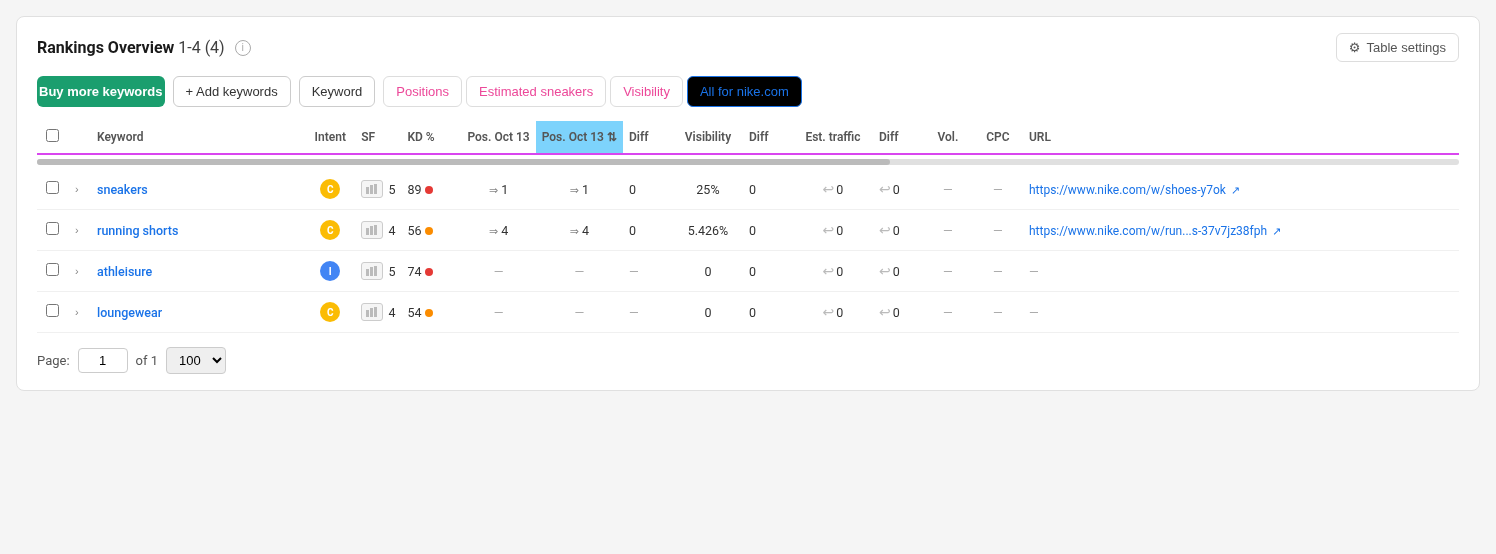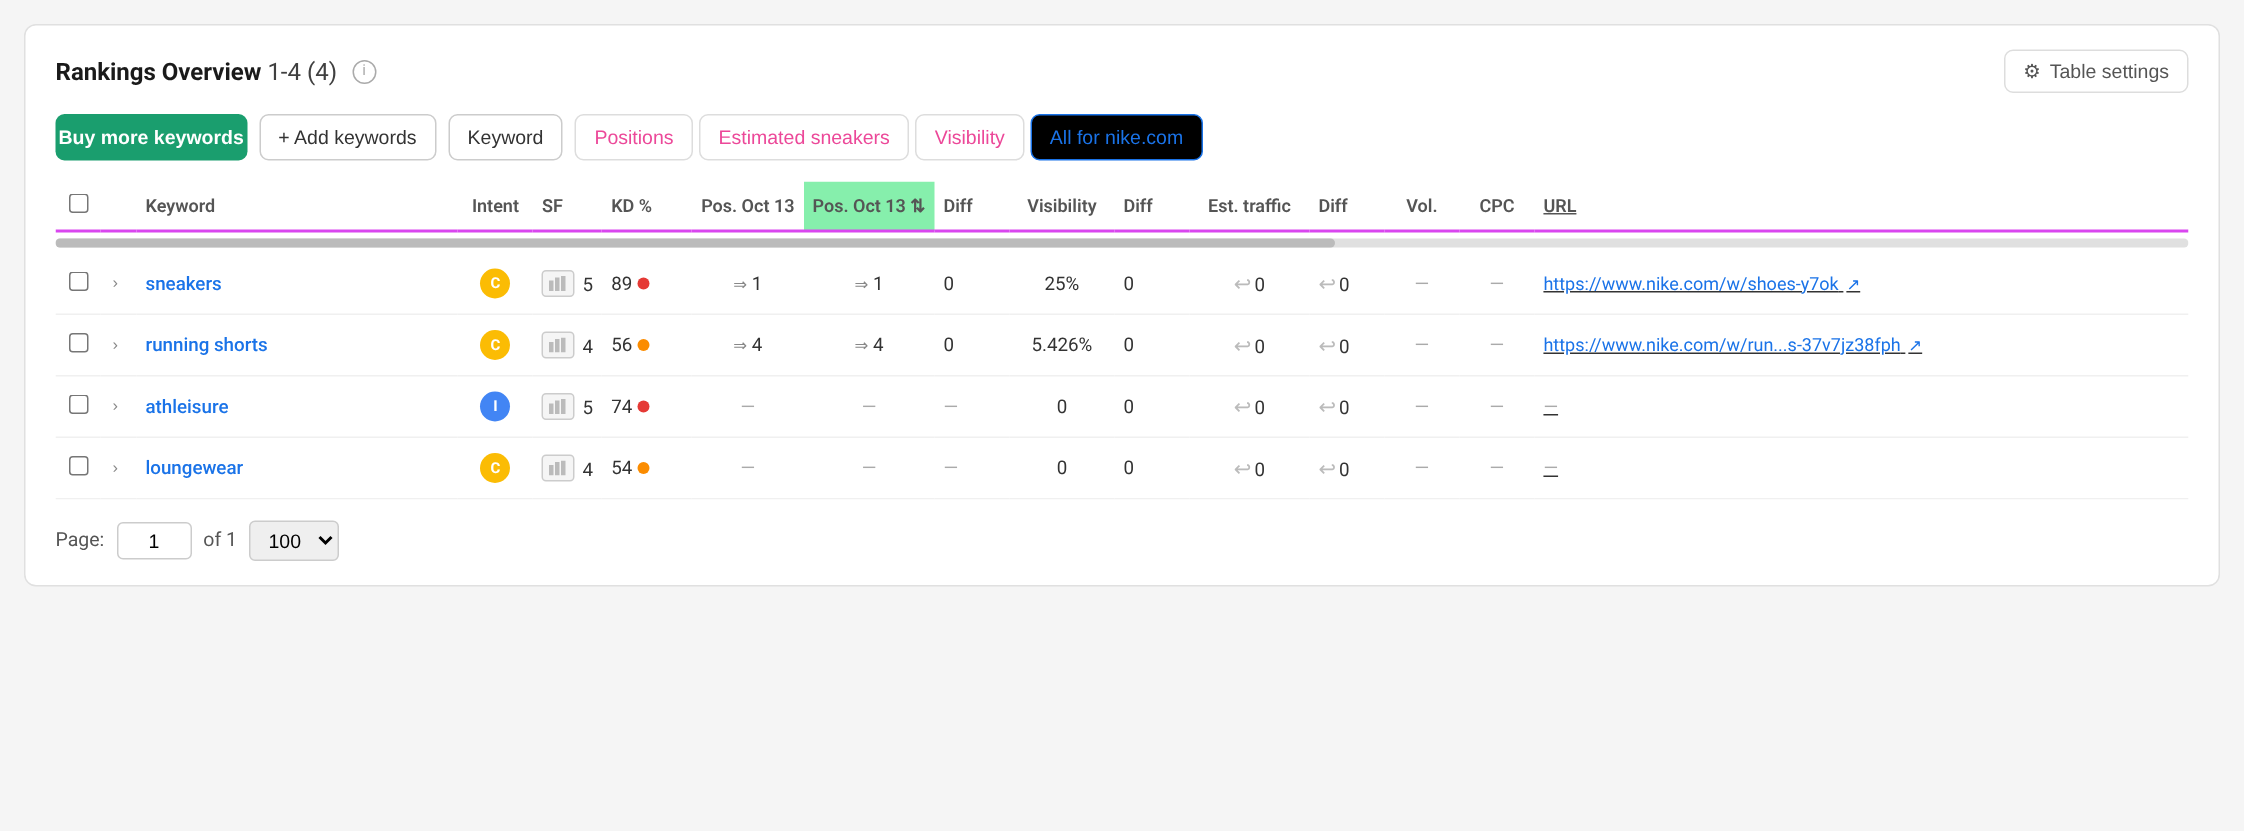--- a/index.html
+++ b/index.html
@@ -26,39 +26,39 @@
     .col-keyword { min-width: 130px; }
     .col-intent { width: 50px; text-align: center; }
     .col-sf { width: 40px; }
     .col-kd { width: 60px; text-align: left; }
     .col-pos { width: 70px; text-align: center; }
     .col-diff { width: 50px; text-align: left; }
     .col-vis { width: 70px; text-align: center; }
     .col-est { width: 80px; text-align: center; }
     .col-vol { width: 50px; text-align: center; }
     .col-cpc { width: 50px; text-align: center; }
-    .col-url { min-width: 200px; text-decoration: underline; }
+    .col-url { min-width: 200px; }
     .keyword-link { color: #1a73e8; text-decoration: none; font-weight: 500; }
     .badge-c { display: inline-flex; align-items: center; justify-content: center; width: 20px; height: 20px; border-radius: 50%; background: #fbbc04; color: #fff; font-size: 10px; font-weight: 700; }
     .badge-i { display: inline-flex; align-items: center; justify-content: center; width: 20px; height: 20px; border-radius: 50%; background: #4285f4; color: #fff; font-size: 10px; font-weight: 700; }
     .sf-icon { display: inline-flex; align-items: center; justify-content: center; width: 22px; height: 18px; border: 1px solid #ccc; border-radius: 3px; background: #f5f5f5; cursor: pointer; }
     .kd-dot-red { display: inline-block; width: 8px; height: 8px; border-radius: 50%; background: #e53935; margin-left: 3px; }
     .kd-dot-orange { display: inline-block; width: 8px; height: 8px; border-radius: 50%; background: #fb8c00; margin-left: 3px; }
     .link-icon { display: inline-flex; align-items: center; color: #888; font-size: 11px; }
     .expand-btn { background: none; border: none; cursor: pointer; color: #888; font-size: 11px; padding: 2px; }
     .undo-icon { color: #bbb; font-size: 14px; }
     .url-link { color: #1a73e8; text-decoration: none; font-size: 12px; }
     .ext-icon { font-size: 11px; margin-left: 2px; color: #1a73e8; }
     .dash { color: #aaa; }
     .pagination { display: flex; align-items: center; gap: 8px; margin-top: 14px; font-size: 13px; color: #555; }
     .page-input { width: 50px; border: 1px solid #ccc; border-radius: 4px; padding: 4px 6px; text-align: center; font-size: 13px; }
     .per-page-select { border: 1px solid #ccc; border-radius: 4px; padding: 4px 8px; font-size: 13px; cursor: pointer; }
     .scroll-bar-area { height: 6px; background: #e0e0e0; border-radius: 3px; margin: 4px 0; position: relative; }
     .scroll-bar-thumb { height: 6px; background: #bbb; border-radius: 3px; width: 60%; }
-    th.highlight { background: #86efac; }
+    th.highlight { background: #7dd3fc; }
   </style>
 </head>
 <body>
 
 <div class="container">
 
   <div class="header">
     <div style="display:flex;align-items:center;gap:6px;">
       <span class="title">
         <span>Rankings Overview</span>

